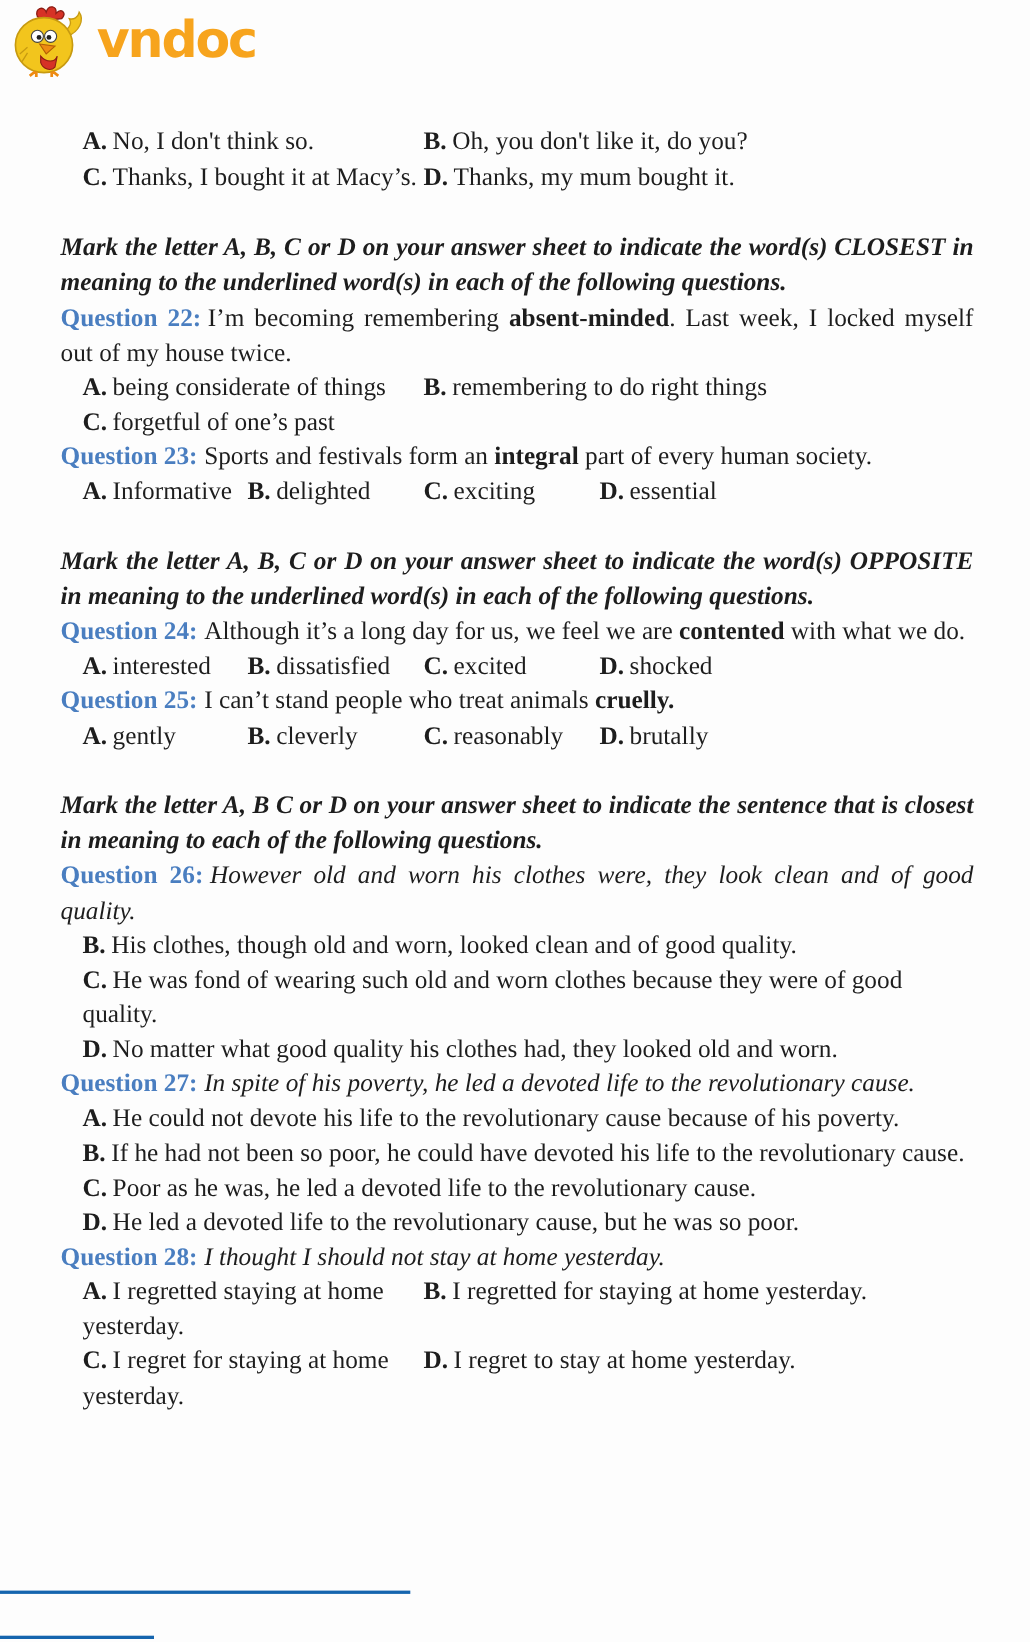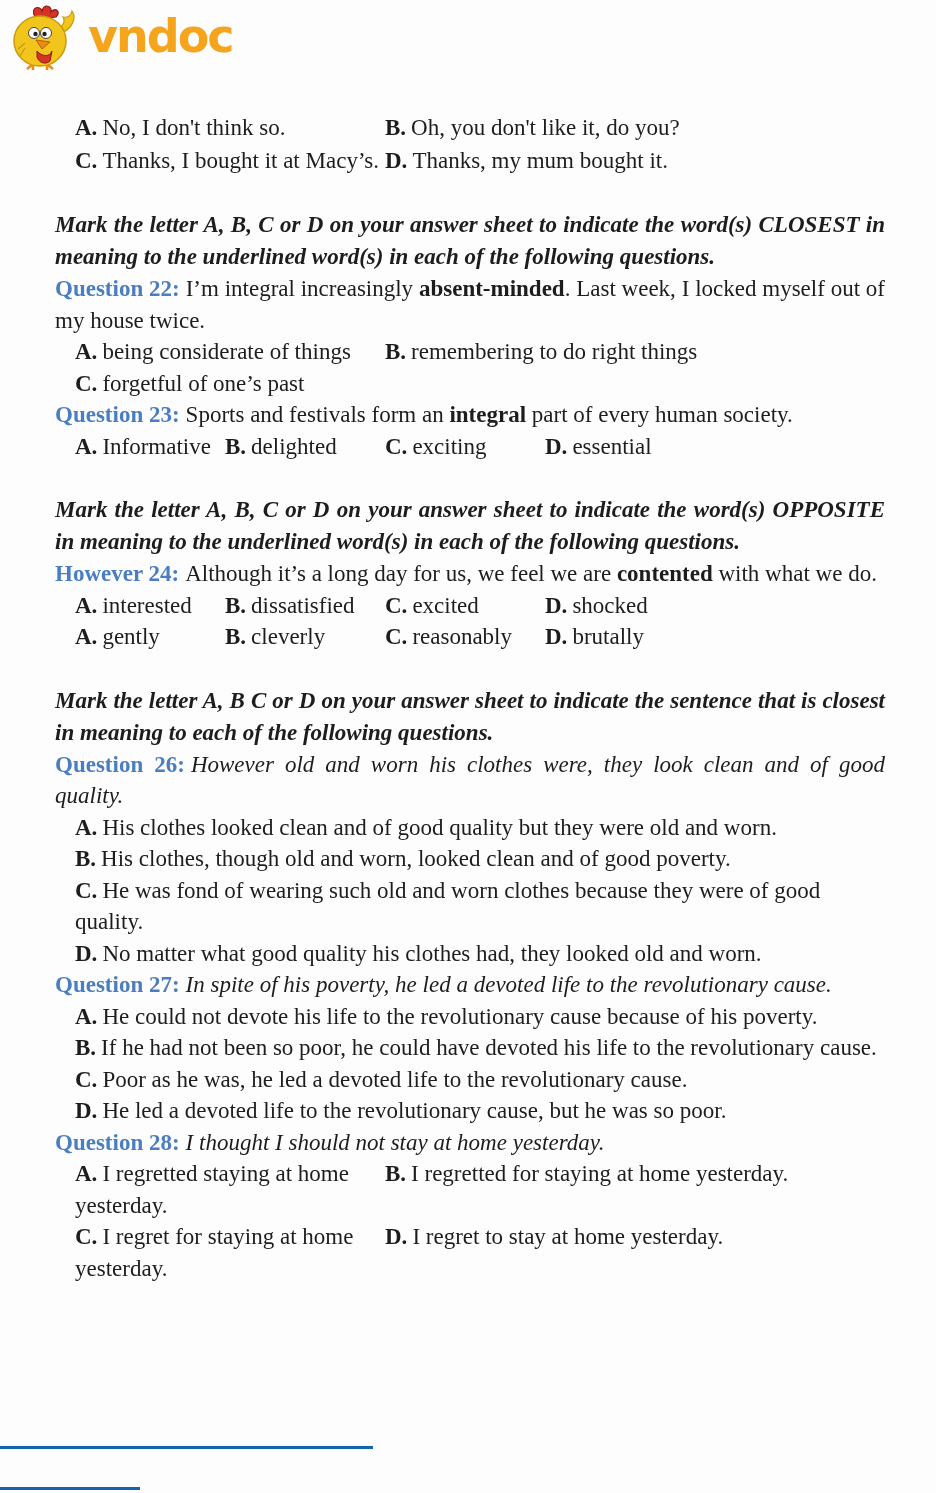--- a/index.html
+++ b/index.html
@@ -94,58 +94,58 @@
 
     <div class="opts2 first">
       <p class="opt"><b class="letter">A.</b><span>No, I don't think so.</span></p>
       <p class="opt"><b class="letter">B.</b><span>Oh, you don't like it, do you?</span></p>
       <p class="opt"><b class="letter">C.</b><span>Thanks, I bought it at Macy’s.</span></p>
       <p class="opt"><b class="letter">D.</b><span>Thanks, my mum bought it.</span></p>
     </div>
 
     <p class="instr">Mark the letter A, B, C or D on your answer sheet to indicate the word(s) CLOSEST in meaning to the underlined word(s) in each of the following questions.</p>
 
-    <p class="q"><span class="qlabel">Question 22:</span><span>I’m integral increasingly </span><span class="u">absent-minded</span><span>. Last week, I locked myself out of my house twice.</span></p>
+    <p class="q"><span class="qlabel">Question 22:</span><span>I’m becoming remembering </span><span class="u">absent-minded</span><span>. Last week, I locked myself out of my house twice.</span></p>
     <div class="opts2">
       <p class="opt"><b class="letter">A.</b><span>being considerate of things</span></p>
       <p class="opt"><b class="letter">B.</b><span>remembering to do right things</span></p>
       <p class="opt"><b class="letter">C.</b><span>forgetful of one’s past</span></p>
     </div>
 
     <p class="q"><span class="qlabel">Question 23:</span><span>Sports and festivals form an </span><span class="u">integral</span><span> part of every human society.</span></p>
     <div class="opts4">
       <p class="opt"><b class="letter">A.</b><span>Informative</span></p>
       <p class="opt"><b class="letter">B.</b><span>delighted</span></p>
       <p class="opt"><b class="letter">C.</b><span>exciting</span></p>
       <p class="opt"><b class="letter">D.</b><span>essential</span></p>
     </div>
 
     <p class="instr">Mark the letter A, B, C or D on your answer sheet to indicate the word(s) OPPOSITE in meaning to the underlined word(s) in each of the following questions.</p>
 
-    <p class="q"><span class="qlabel">However 24:</span><span>Although it’s a long day for us, we feel we are </span><span class="u">contented</span><span> with what we do.</span></p>
+    <p class="q"><span class="qlabel">Question 24:</span><span>Although it’s a long day for us, we feel we are </span><span class="u">contented</span><span> with what we do.</span></p>
     <div class="opts4">
       <p class="opt"><b class="letter">A.</b><span>interested</span></p>
       <p class="opt"><b class="letter">B.</b><span>dissatisfied</span></p>
       <p class="opt"><b class="letter">C.</b><span>excited</span></p>
       <p class="opt"><b class="letter">D.</b><span>shocked</span></p>
     </div>
 
+    <p class="q"><span class="qlabel">Question 25:</span><span>I can’t stand people who treat animals </span><span class="u">cruelly.</span><span></span></p>
     <div class="opts4">
       <p class="opt"><b class="letter">A.</b><span>gently</span></p>
       <p class="opt"><b class="letter">B.</b><span>cleverly</span></p>
       <p class="opt"><b class="letter">C.</b><span>reasonably</span></p>
       <p class="opt"><b class="letter">D.</b><span>brutally</span></p>
     </div>
 
     <p class="instr">Mark the letter A, B C or D on your answer sheet to indicate the sentence that is closest in meaning to each of the following questions.</p>
 
     <p class="q"><span class="qlabel">Question 26:</span><span class="it">However old and worn his clothes were, they look clean and of good quality.</span></p>
     <div class="optlist">
-      <p class="opt"><b class="letter">A.</b><span>His clothes looked clean and of good quality but they were old and worn.</span></p>
-      <p class="opt"><b class="letter">B.</b><span>His clothes, though old and worn, looked clean and of good poverty.</span></p>
+      <p class="opt"><b class="letter">B.</b><span>His clothes, though old and worn, looked clean and of good quality.</span></p>
       <p class="opt"><b class="letter">C.</b><span>He was fond of wearing such old and worn clothes because they were of good quality.</span></p>
       <p class="opt"><b class="letter">D.</b><span>No matter what good quality his clothes had, they looked old and worn.</span></p>
     </div>
 
     <p class="q"><span class="qlabel">Question 27:</span><span class="it">In spite of his poverty, he led a devoted life to the revolutionary cause.</span></p>
     <div class="optlist">
       <p class="opt"><b class="letter">A.</b><span>He could not devote his life to the revolutionary cause because of his poverty.</span></p>
       <p class="opt"><b class="letter">B.</b><span>If he had not been so poor, he could have devoted his life to the revolutionary cause.</span></p>
       <p class="opt"><b class="letter">C.</b><span>Poor as he was, he led a devoted life to the revolutionary cause.</span></p>
       <p class="opt"><b class="letter">D.</b><span>He led a devoted life to the revolutionary cause, but he was so poor.</span></p>

